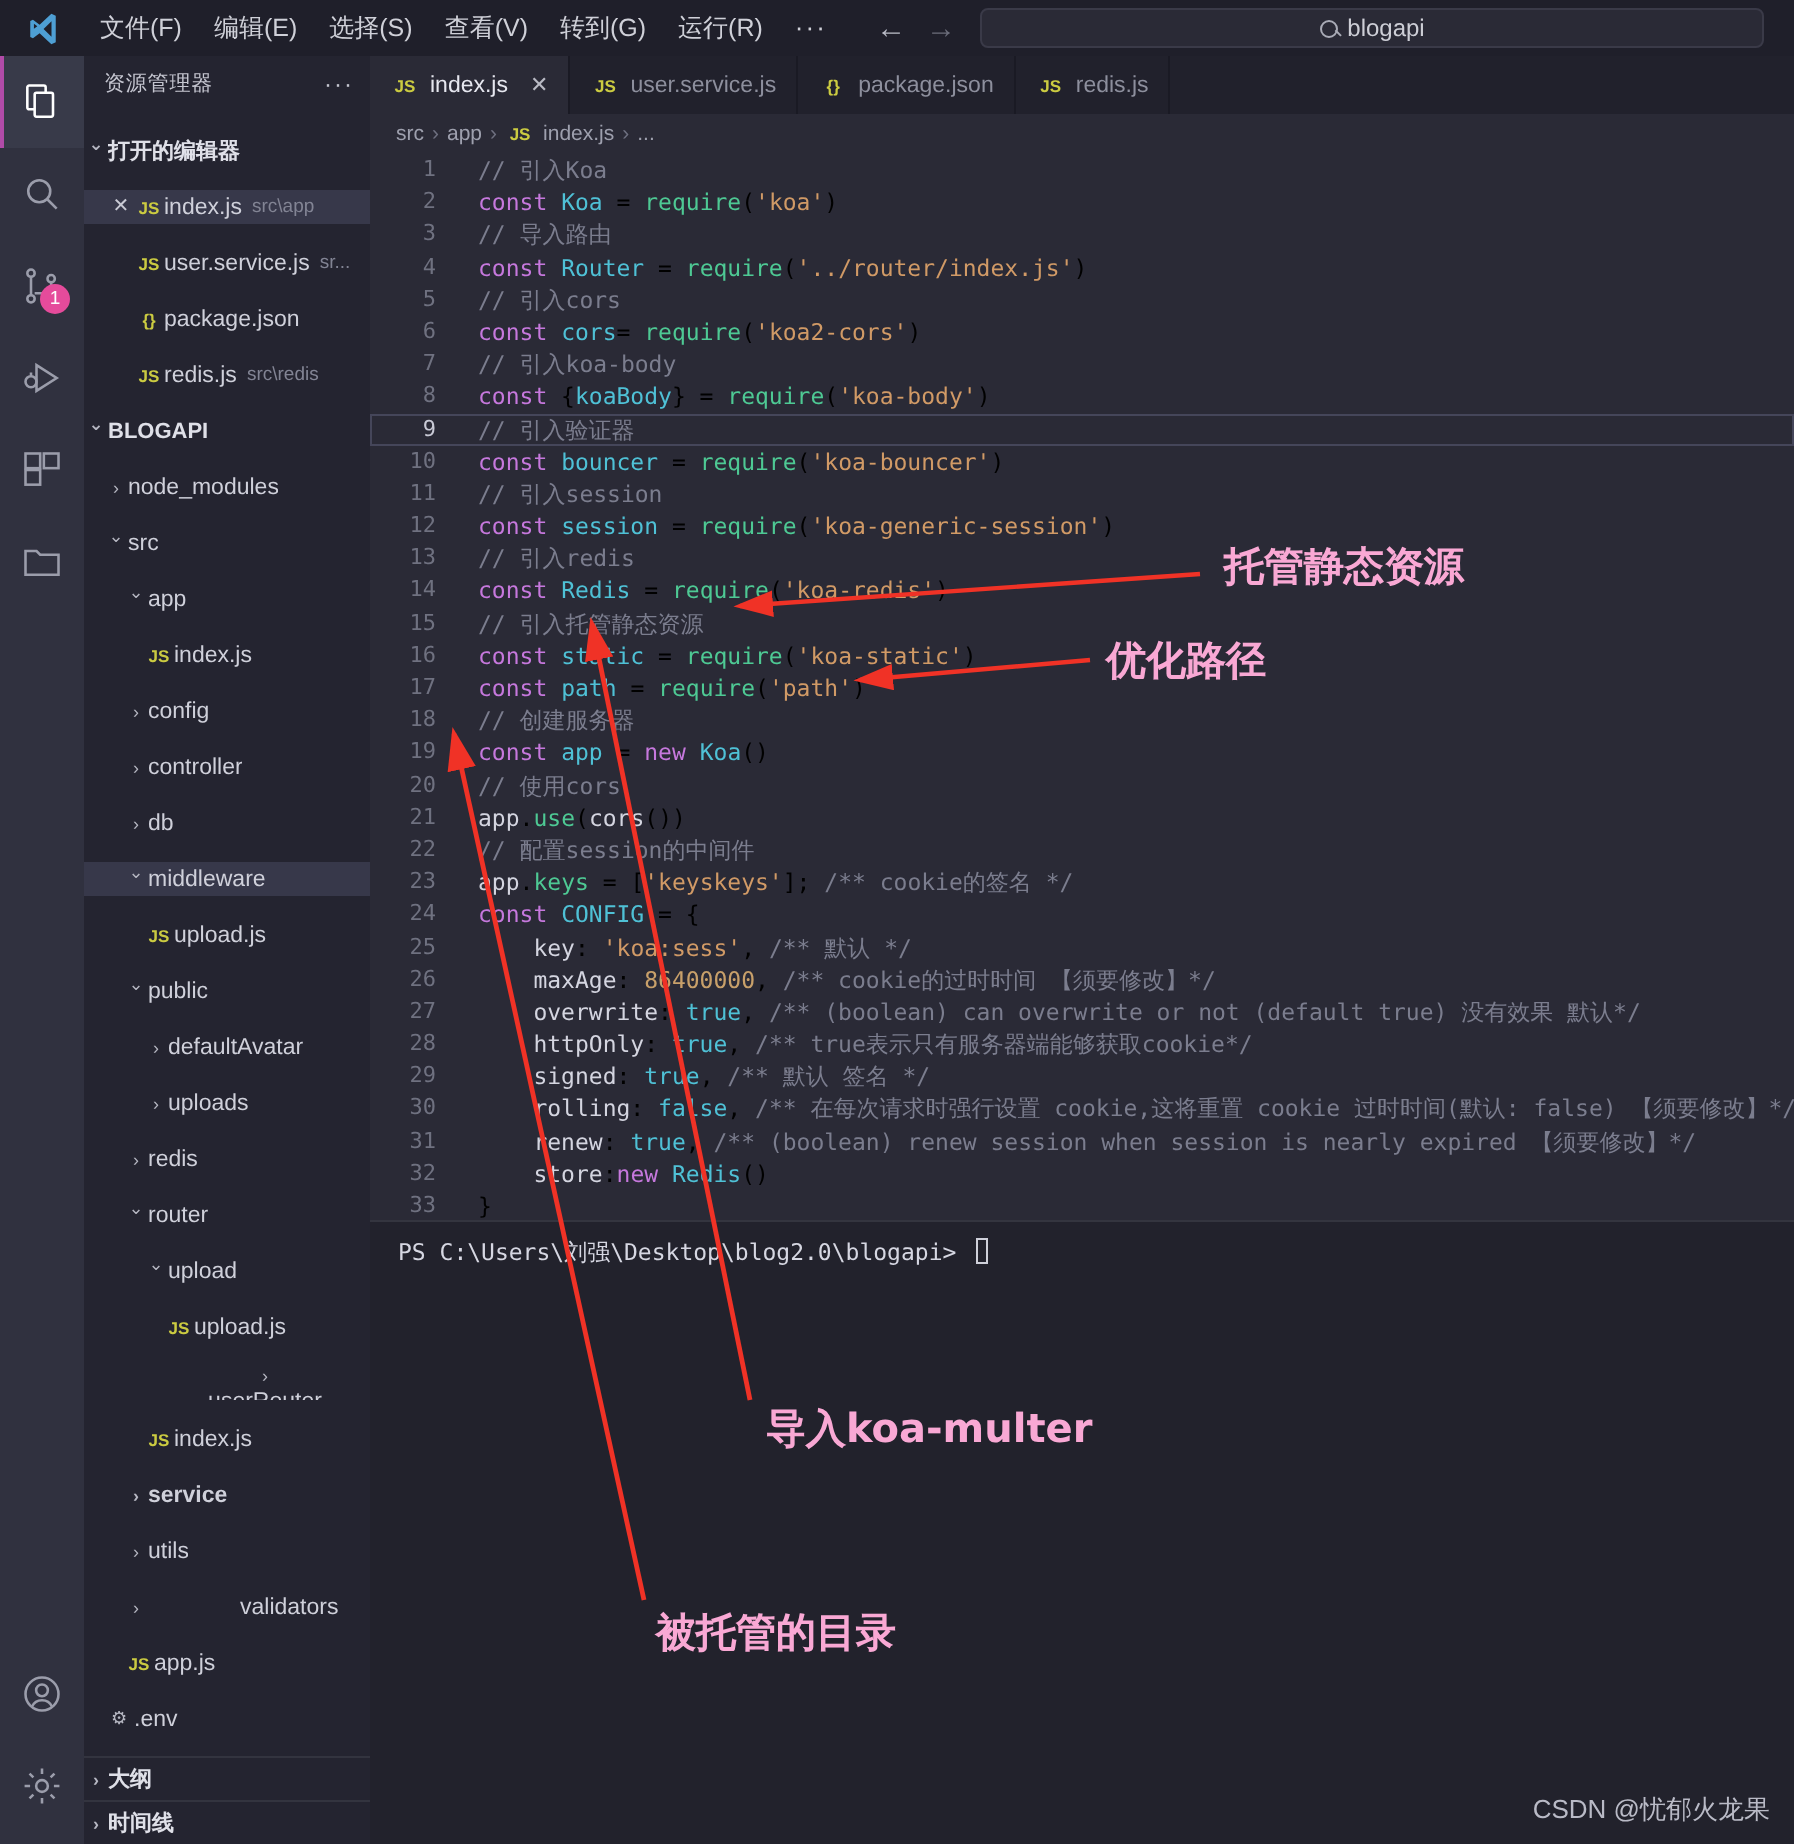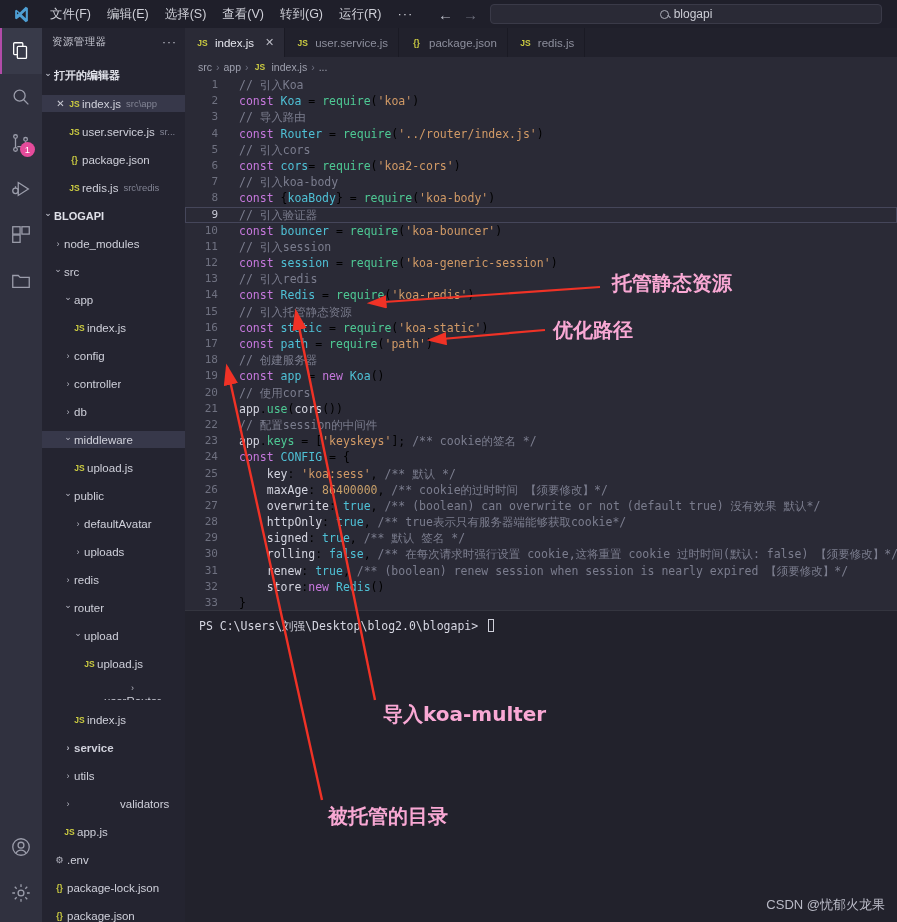--- a/index.html
+++ b/index.html
@@ -389,20 +389,30 @@
         <div class="tree-row" style="padding-left: 10px;">
           <span class="fileicon ic-json">{}</span>
           <span class="label">package-lock.json</span>
         </div>
         <div class="tree-row" style="padding-left: 10px;">
           <span class="fileicon ic-json">{}</span>
           <span class="label">package.json</span>
         </div>
       </div>
 
+    <div class="sb-bottom">
+      <div class="sb-sect">
+        <span class="chev closed"></span>
+        <span>大纲</span>
+      </div>
+      <div class="sb-sect">
+        <span class="chev closed"></span>
+        <span>时间线</span>
+      </div>
+    </div>
   </div>
 
   <div class="tabs">
     <div class="tab active">
       <span class="fileicon ic-js">JS</span>
       <span>index.js</span>
       <span class="tclose">✕</span>
     </div>
     <div class="tab">
       <span class="fileicon ic-js">JS</span>

